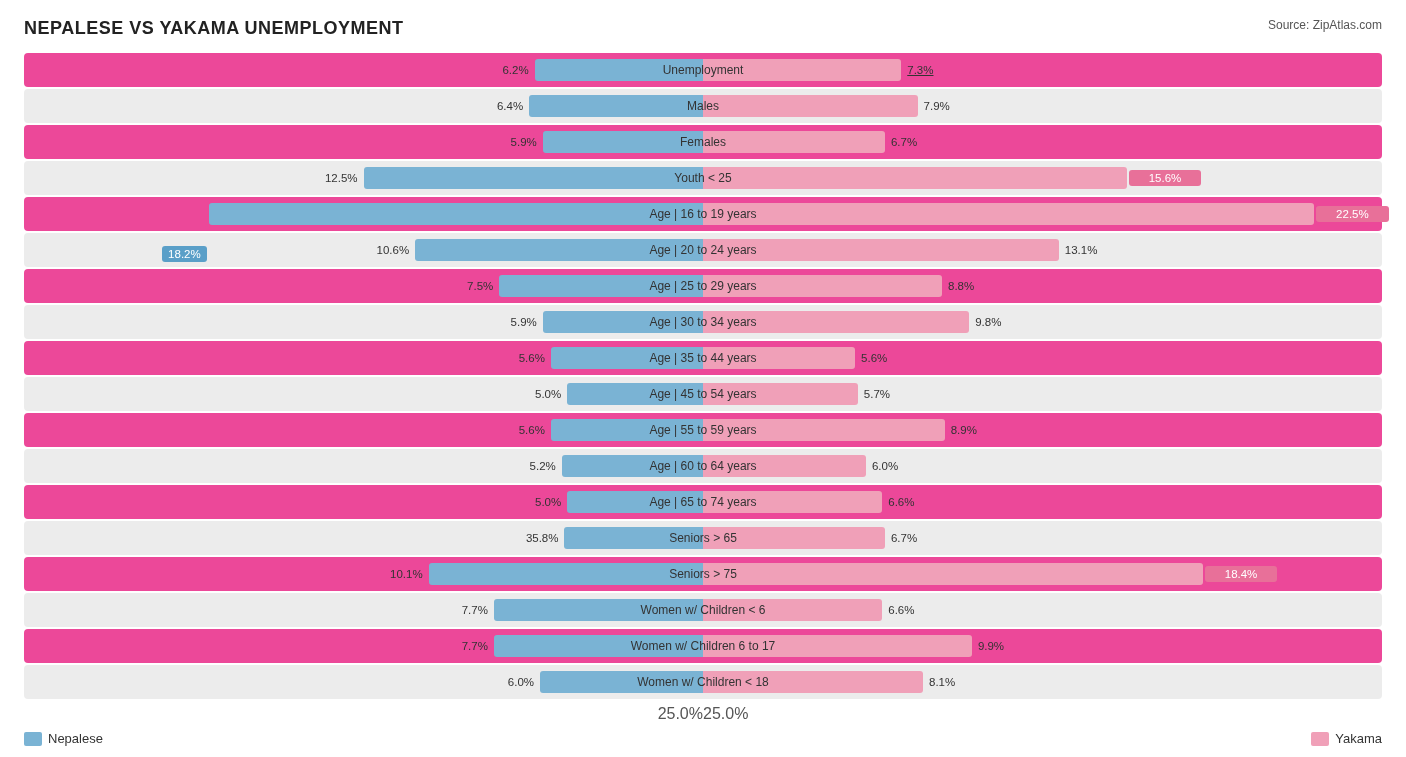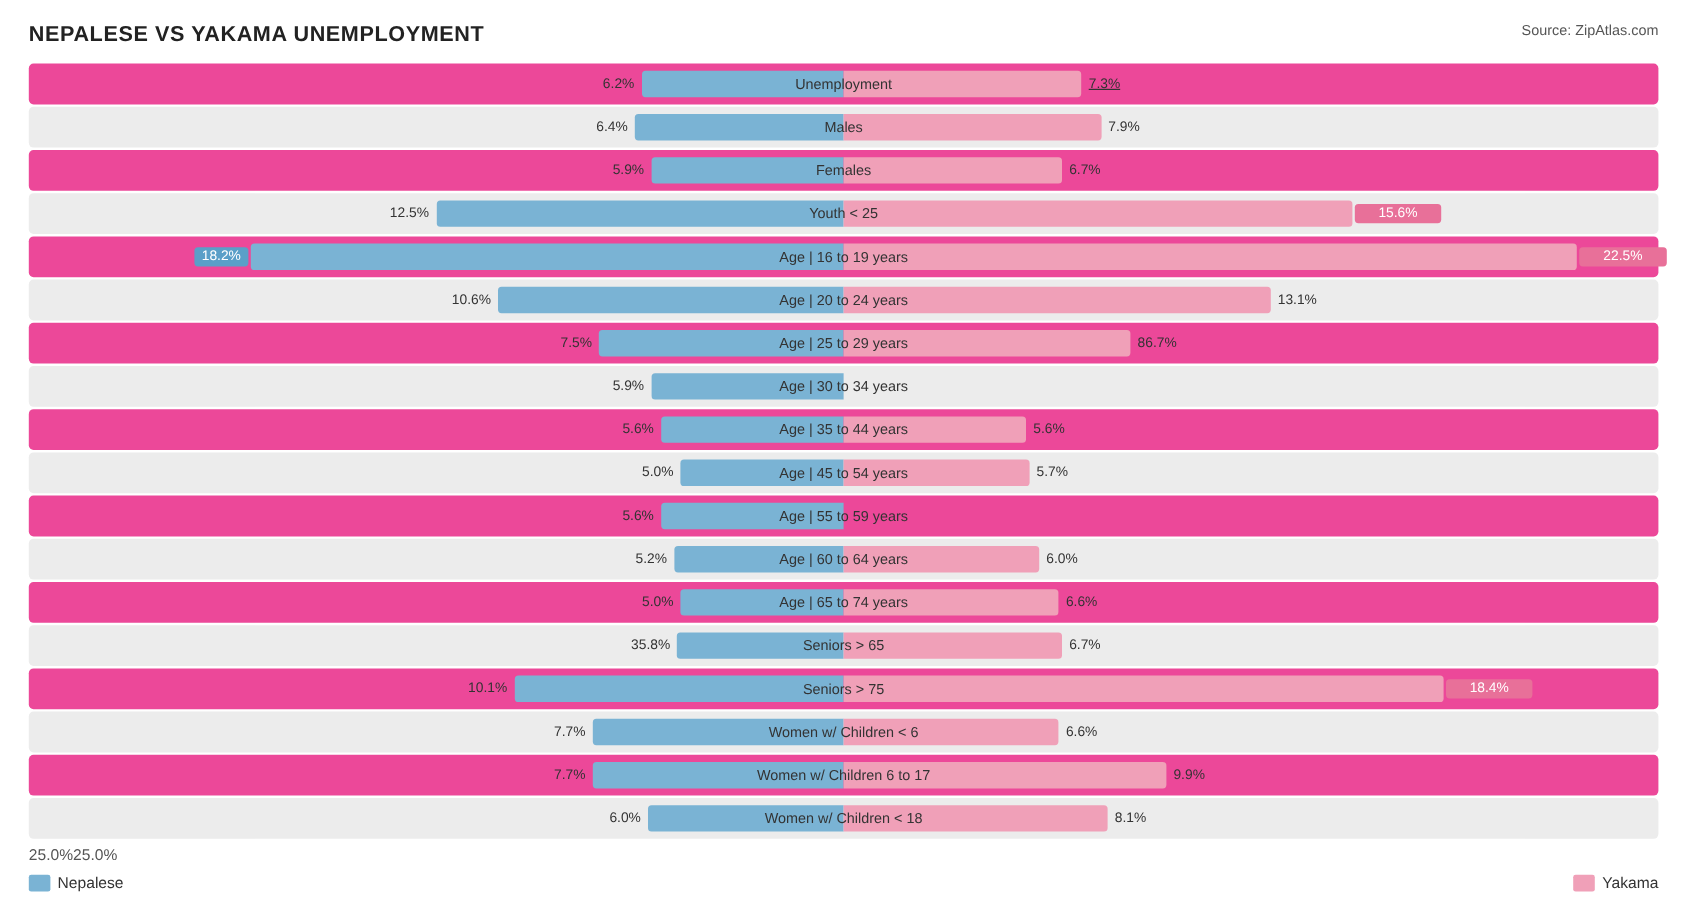--- a/index.html
+++ b/index.html
@@ -136,24 +136,24 @@
     }
     .highlight-pink .right-val {
       background: #e87099;
       color: #fff;
       padding: 2px 20px;
       border-radius: 3px;
     }
 
     .x-axis-labels {
       display: flex;
-      justify-content: flex-start;
+      justify-content: center;
       margin-top: 6px;
       padding: 0;
-      font-size: 13px;
+      font-size: 16px;
       color: #555;
     }
     .legend {
       display: flex;
       justify-content: space-between;
       gap: 28px;
       margin-top: 8px;
       font-size: 13px;
       color: #333;
     }
@@ -227,21 +227,21 @@
         <div class="right-section highlight-pink">
           <div class="pink-bar" style="width:62.4%;"></div>
           <div class="right-val" style="left:calc(62.4% + 2px);">15.6%</div>
         </div>
       </div>
     </div>
       <div class="bar-row">
       <div class="row-inner">
         <div class="left-section highlight-blue">
           <div class="blue-bar" style="width:72.8%;"></div>
-          <div class="left-val" style="right:calc(72.8% + 2px);">18.2%</div>
+          <div class="left-val" style="right:calc(72.8% + 2px);margin-top:40px;">18.2%</div>
         </div>
         <div class="center-label">Age | 16 to 19 years</div>
         <div class="right-section highlight-pink">
           <div class="pink-bar" style="width:90%;"></div>
           <div class="right-val" style="left:calc(90% + 2px);">22.5%</div>
         </div>
       </div>
     </div>
       <div class="bar-row">
       <div class="row-inner">
@@ -258,31 +258,35 @@
     </div>
       <div class="bar-row">
       <div class="row-inner">
         <div class="left-section ">
           <div class="blue-bar" style="width:30%;"></div>
           <div class="left-val" style="right:calc(30% + 2px);">7.5%</div>
         </div>
         <div class="center-label">Age | 25 to 29 years</div>
         <div class="right-section ">
           <div class="pink-bar" style="width:35.2%;"></div>
-          <div class="right-val" style="left:calc(35.2% + 2px);">86.7%</div>
+          <div class="right-val" style="left:calc(35.2% + 2px);">8.8%</div>
         </div>
       </div>
     </div>
       <div class="bar-row">
       <div class="row-inner">
         <div class="left-section ">
           <div class="blue-bar" style="width:23.6%;"></div>
           <div class="left-val" style="right:calc(23.6% + 2px);">5.9%</div>
         </div>
         <div class="center-label">Age | 30 to 34 years</div>
+        <div class="right-section ">
+          <div class="pink-bar" style="width:39.2%;"></div>
+          <div class="right-val" style="left:calc(39.2% + 2px);">9.8%</div>
+        </div>
       </div>
     </div>
       <div class="bar-row">
       <div class="row-inner">
         <div class="left-section ">
           <div class="blue-bar" style="width:22.4%;"></div>
           <div class="left-val" style="right:calc(22.4% + 2px);">5.6%</div>
         </div>
         <div class="center-label">Age | 35 to 44 years</div>
         <div class="right-section ">
@@ -304,20 +308,24 @@
         </div>
       </div>
     </div>
       <div class="bar-row">
       <div class="row-inner">
         <div class="left-section ">
           <div class="blue-bar" style="width:22.4%;"></div>
           <div class="left-val" style="right:calc(22.4% + 2px);">5.6%</div>
         </div>
         <div class="center-label">Age | 55 to 59 years</div>
+        <div class="right-section ">
+          <div class="pink-bar" style="width:35.6%;"></div>
+          <div class="right-val" style="left:calc(35.6% + 2px);">8.9%</div>
+        </div>
       </div>
     </div>
       <div class="bar-row">
       <div class="row-inner">
         <div class="left-section ">
           <div class="blue-bar" style="width:20.8%;"></div>
           <div class="left-val" style="right:calc(20.8% + 2px);">5.2%</div>
         </div>
         <div class="center-label">Age | 60 to 64 years</div>
         <div class="right-section ">

